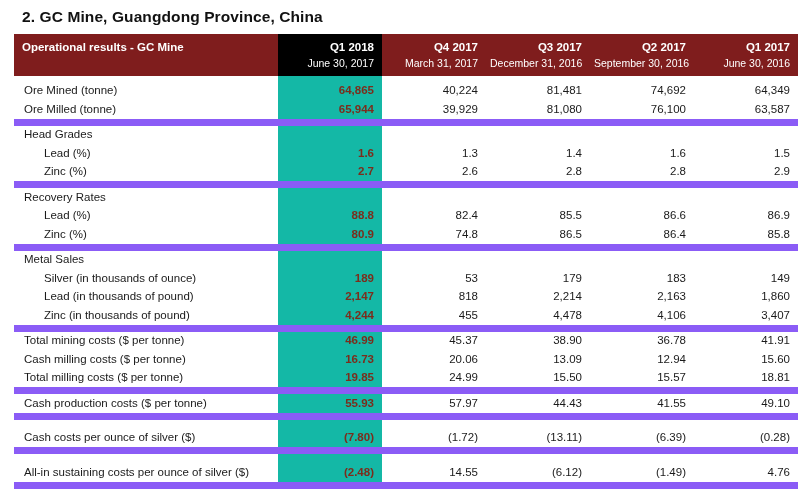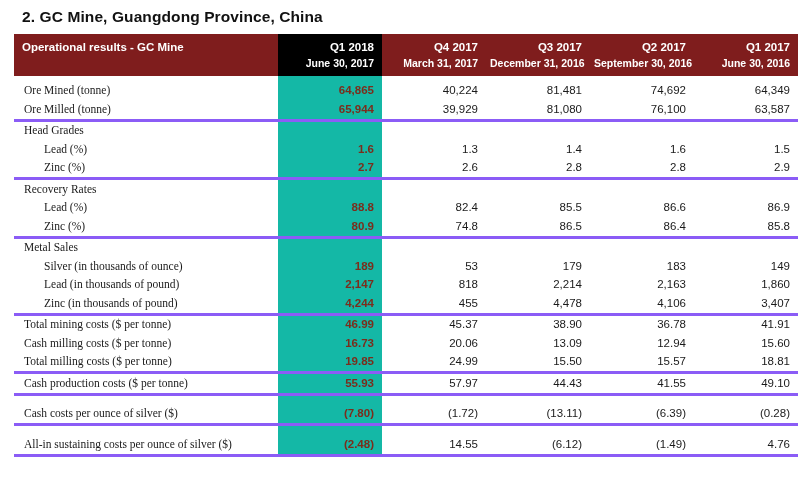--- a/index.html
+++ b/index.html
@@ -59,35 +59,34 @@
   }
   .hdr-col .q {
     display: block;
     font-size: 11.5px;
     font-weight: bold;
     white-space: nowrap;
   }
   .hdr-col .d {
     display: block;
     font-size: 10.5px;
-    font-weight: bold;
+    font-weight: normal;
     white-space: nowrap;
   }
 
   tbody td {
     padding: 1.5px 8px 1.5px 4px;
     text-align: right;
     white-space: nowrap;
     font-size: 11.5px;
     line-height: 1.35;
   }
   tbody td.label {
     text-align: left;
     padding-left: 10px;
-    font-family: Liberation Serif, serif;
   }
   tbody td.label.indent {
     padding-left: 30px;
   }
   tbody tr.section td.label {
     font-weight: normal;
   }
   
   td.hl, th.hl {
     background: #14b8a6;
@@ -99,21 +98,21 @@
     font-weight: bold;
     color: #7b2d1c;
   }
   tbody tr.spacer td {
     height: 6px;
     padding: 0;
     font-size: 0;
     line-height: 0;
   }
   tr.rule-bottom td {
-    border-bottom: 3px solid #8b5cf6;
+    border-bottom: 7px solid #8b5cf6;
   }
   tr.blankline td {
     height: 9px;
     padding: 0;
     font-size: 0;
     line-height: 0;
   }
 </style>
 </head>
 <body>

